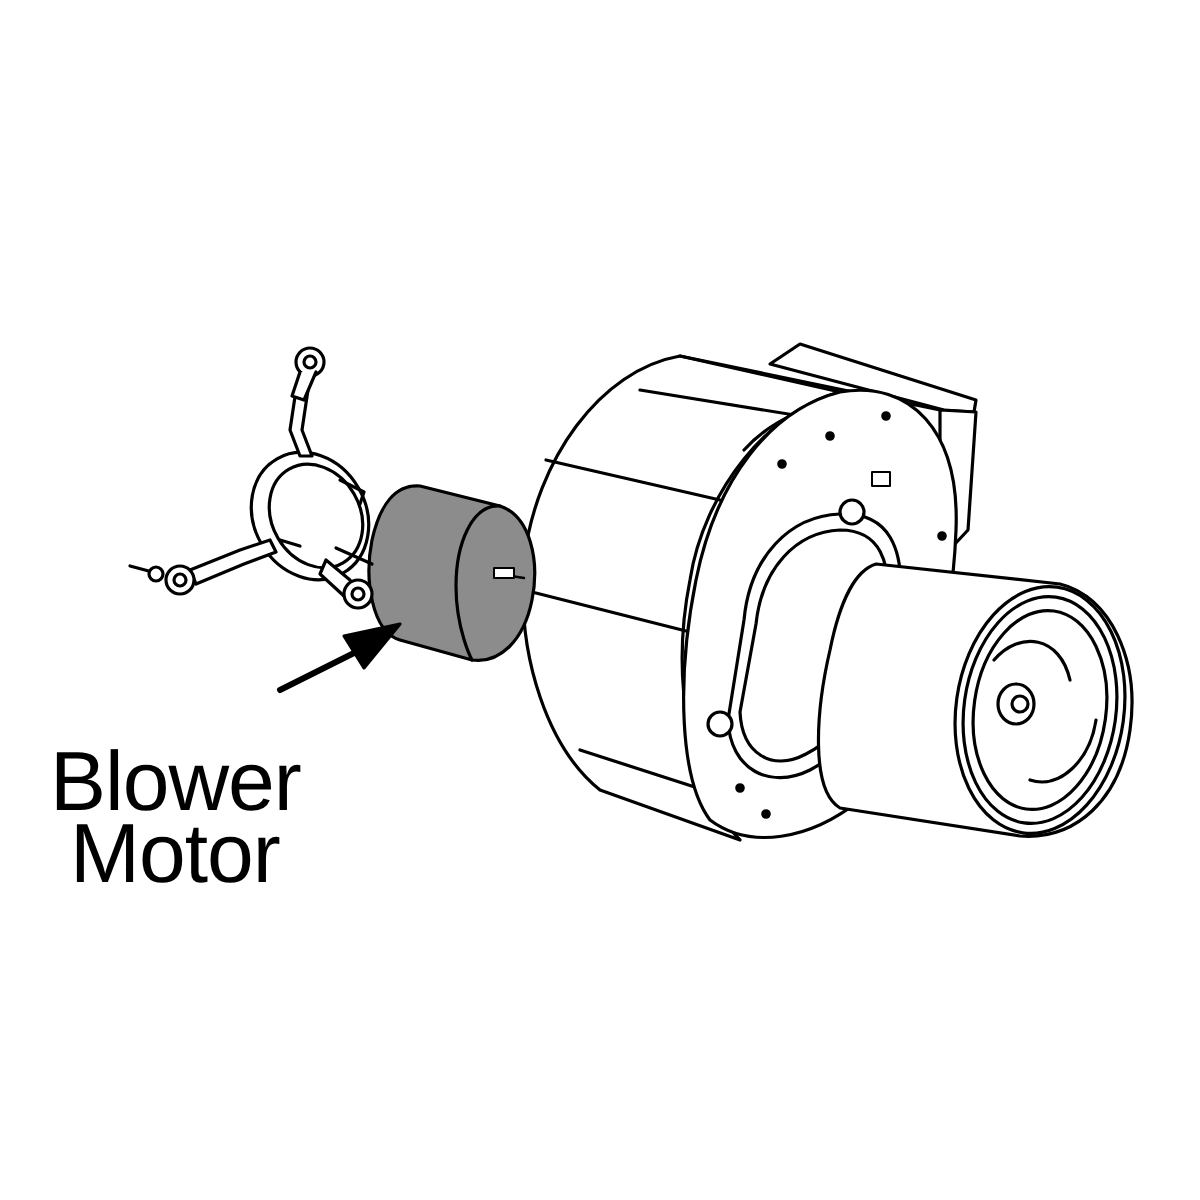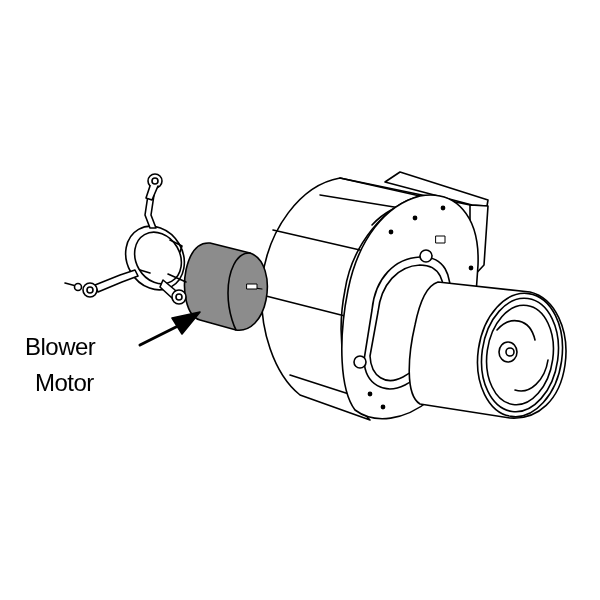--- a/index.html
+++ b/index.html
@@ -1,18 +1,18 @@
 <!DOCTYPE html>
 <html><head>
 <meta charset="utf-8">
 <style>
   html, body { margin:0; padding:0; background:#ffffff; }
   body { width:600px; height:600px; position:relative; overflow:hidden; font-family:"Liberation Sans", sans-serif; }
   #canvas { position:absolute; left:0; top:0; width:600px; height:600px; }
-  .label { position:absolute; color:#000; font-family:"Liberation Sans", sans-serif; font-size:24px; line-height:36px; letter-spacing:-0.5px; }
+  .label { position:absolute; color:#000; font-family:"Liberation Sans", sans-serif; font-size:42px; line-height:36px; letter-spacing:-0.5px;margin-top:44px; }
 </style>
 </head>
 <body>
 
 <div id="canvas">
 <svg width="600" height="600" viewBox="0 0 600 600" xmlns="http://www.w3.org/2000/svg" stroke="#000" stroke-width="1.6" fill="#fff" stroke-linejoin="round" stroke-linecap="round">
 
   <g>
 
     <path d="M385 182 L400 172 L488 200 L487 206 L472 205 Z"></path>

